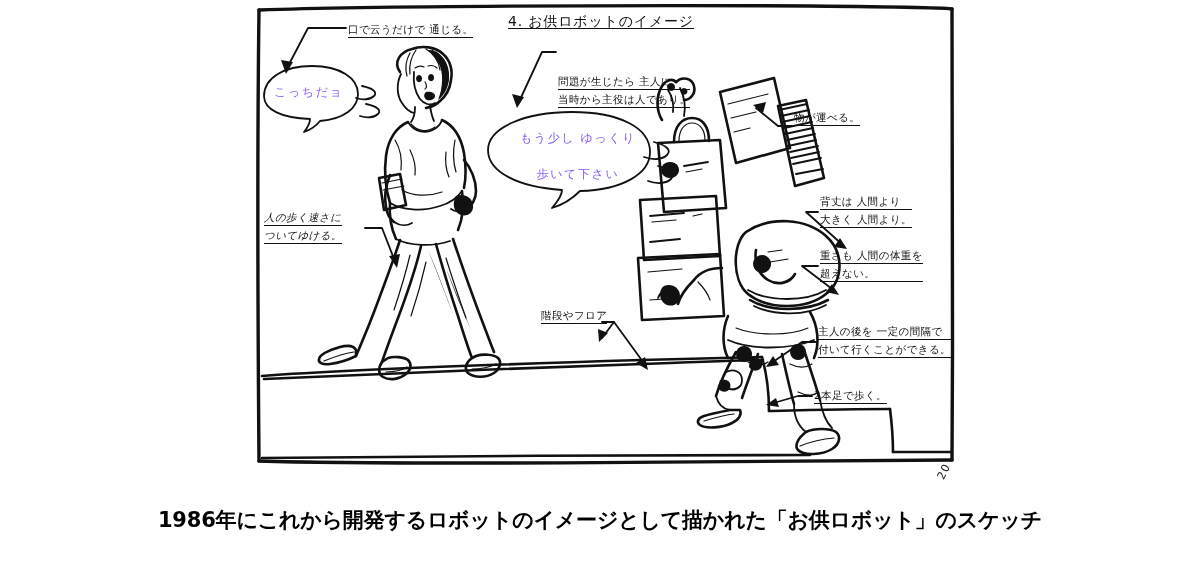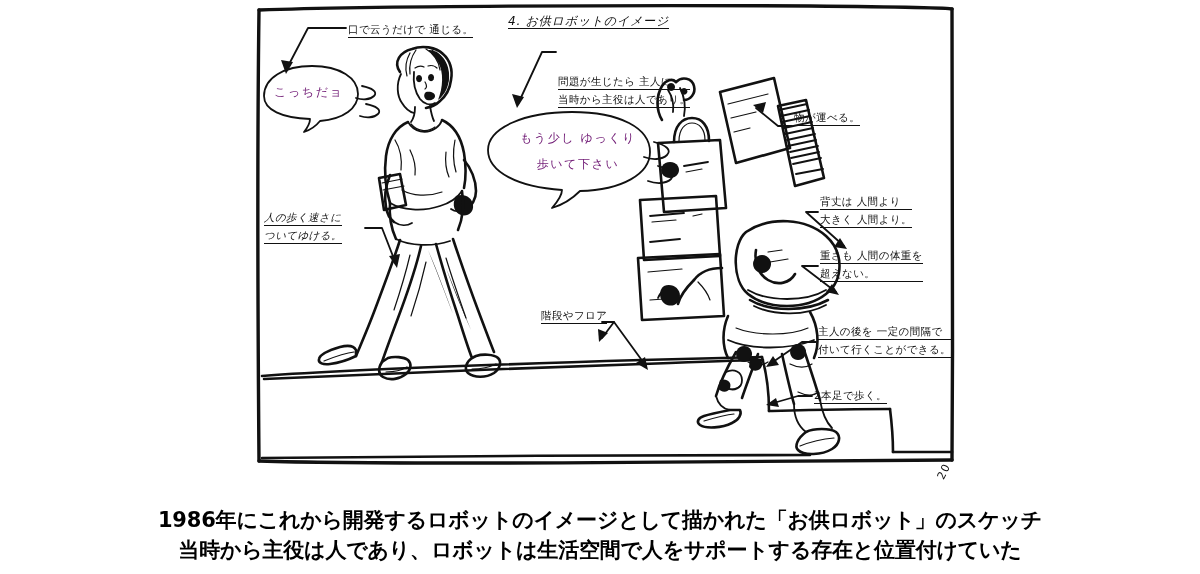--- a/index.html
+++ b/index.html
@@ -49,29 +49,28 @@
   }
   .hand .ln {
     display: block;
     border-bottom: 1.4px solid #111111;
     padding-bottom: 0.5px;
     margin-bottom: 2.5px;
   }
   .hand .ln:last-child { margin-bottom: 0; }
 
   #title-label {
-    font-size: 12px;
+    font-size: 14px;
     letter-spacing: 0.8px;
-    font-style: italic;
   }
 
   .bubble-text {
     position: absolute;
     font-family: "DejaVu Sans", sans-serif;
-    color: #701a75;
+    color: #8b5cf6;
     white-space: nowrap;
     line-height: 17px;
     letter-spacing: 1.6px;
   }
 
   #page-number {
     position: absolute;
     right: 8px;
     bottom: 22px;
     font-family: "DejaVu Sans", sans-serif;
@@ -410,22 +409,21 @@
   <div class="hand" style="left:564px; top:388px;">
     <span class="ln">2本足で歩く。</span>
   </div>
 
   <div class="bubble-text" style="left:24px; top:84px; font-size:12px;">
     <span>こっちだョ</span>
   </div>
 
   <div class="bubble-text" style="left:254px; top:130px; font-size:12px; text-align:center; width:148px;">
     <span style="display:block;">もう少し ゆっくり</span>
-    <span style="display:block; margin-top:9px;">歩いて下さい</span>
+    <span style="display:block; margin-top:19px;">歩いて下さい</span>
   </div>
 
   <div id="page-number">20</div>
 </div>
 
 <div id="caption">
   <span class="cap-line">1986年にこれから開発するロボットのイメージとして描かれた「お供ロボット」のスケッチ</span>
-  <span class="cap-line">当時から主役は人であり、ロボットは生活空間で人をサポートする存在と位置付けていた</span>
 </div>
 
 </body></html>

